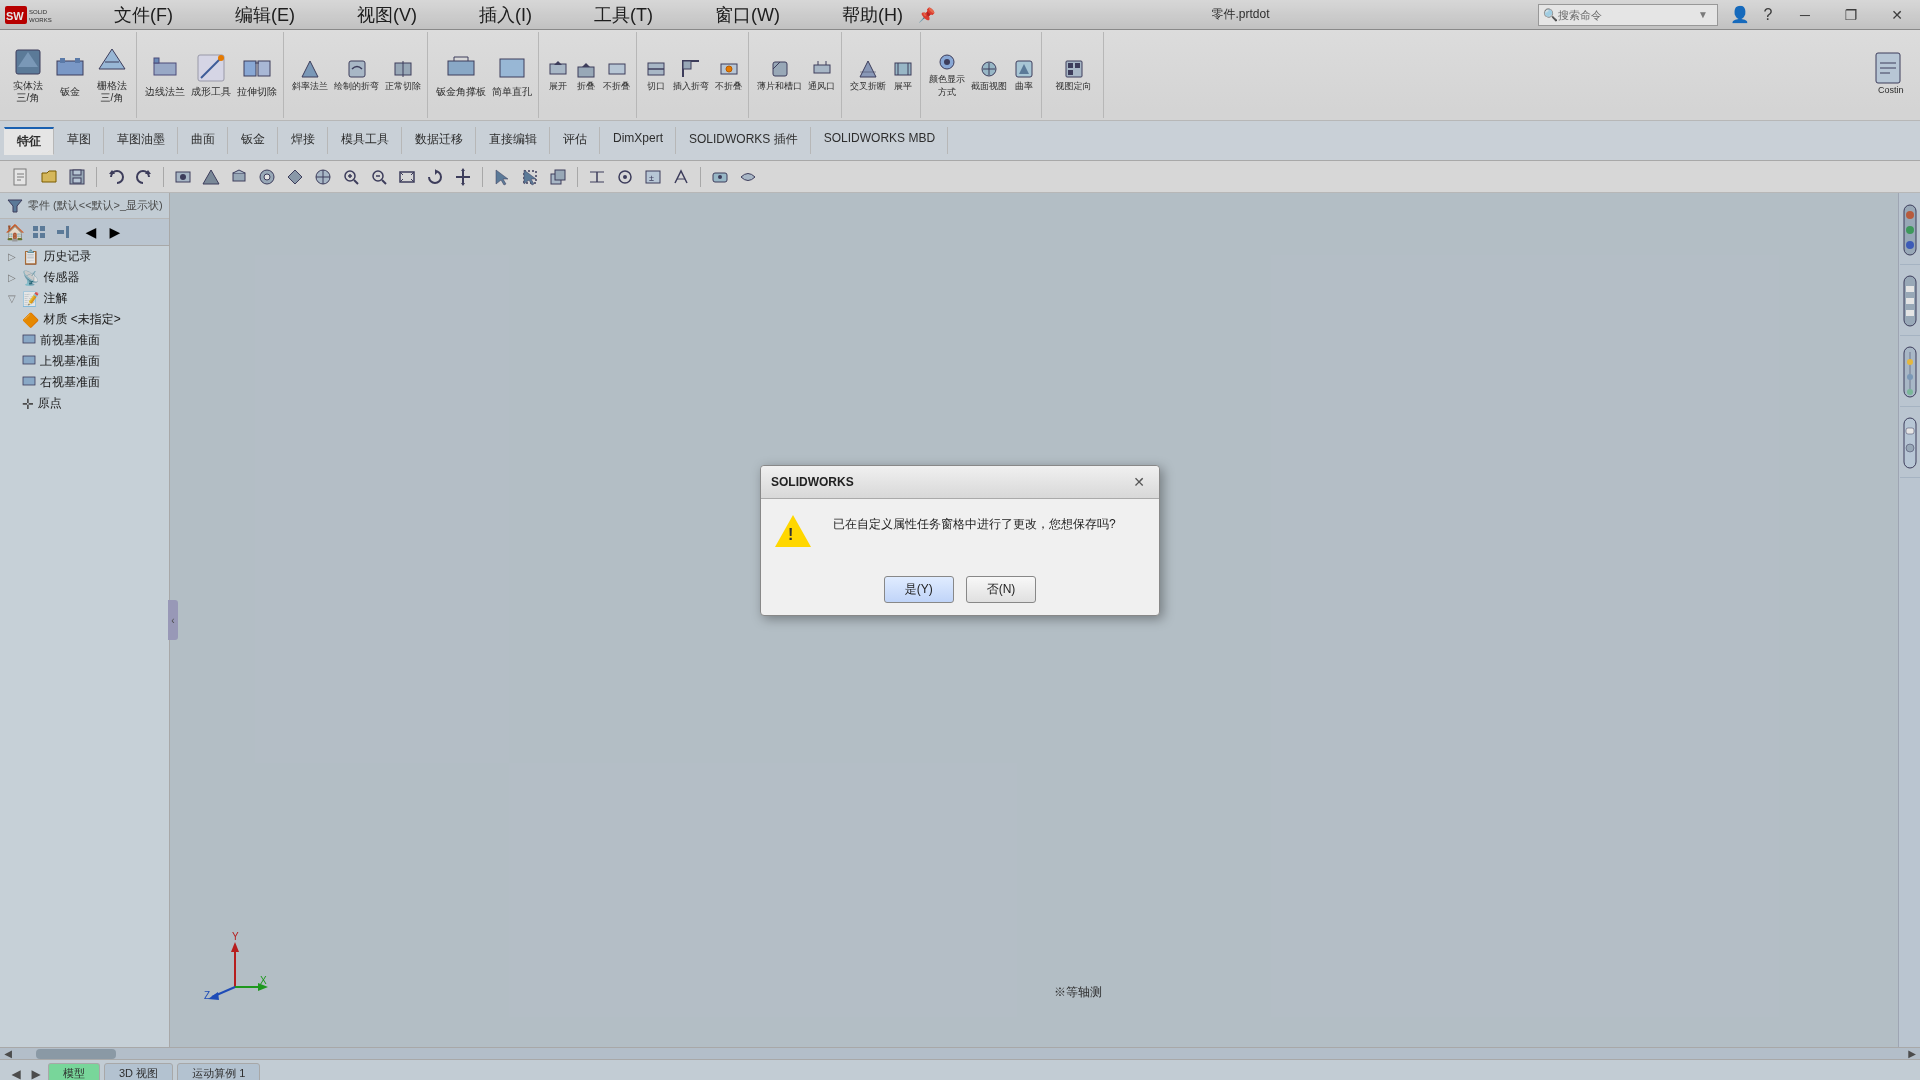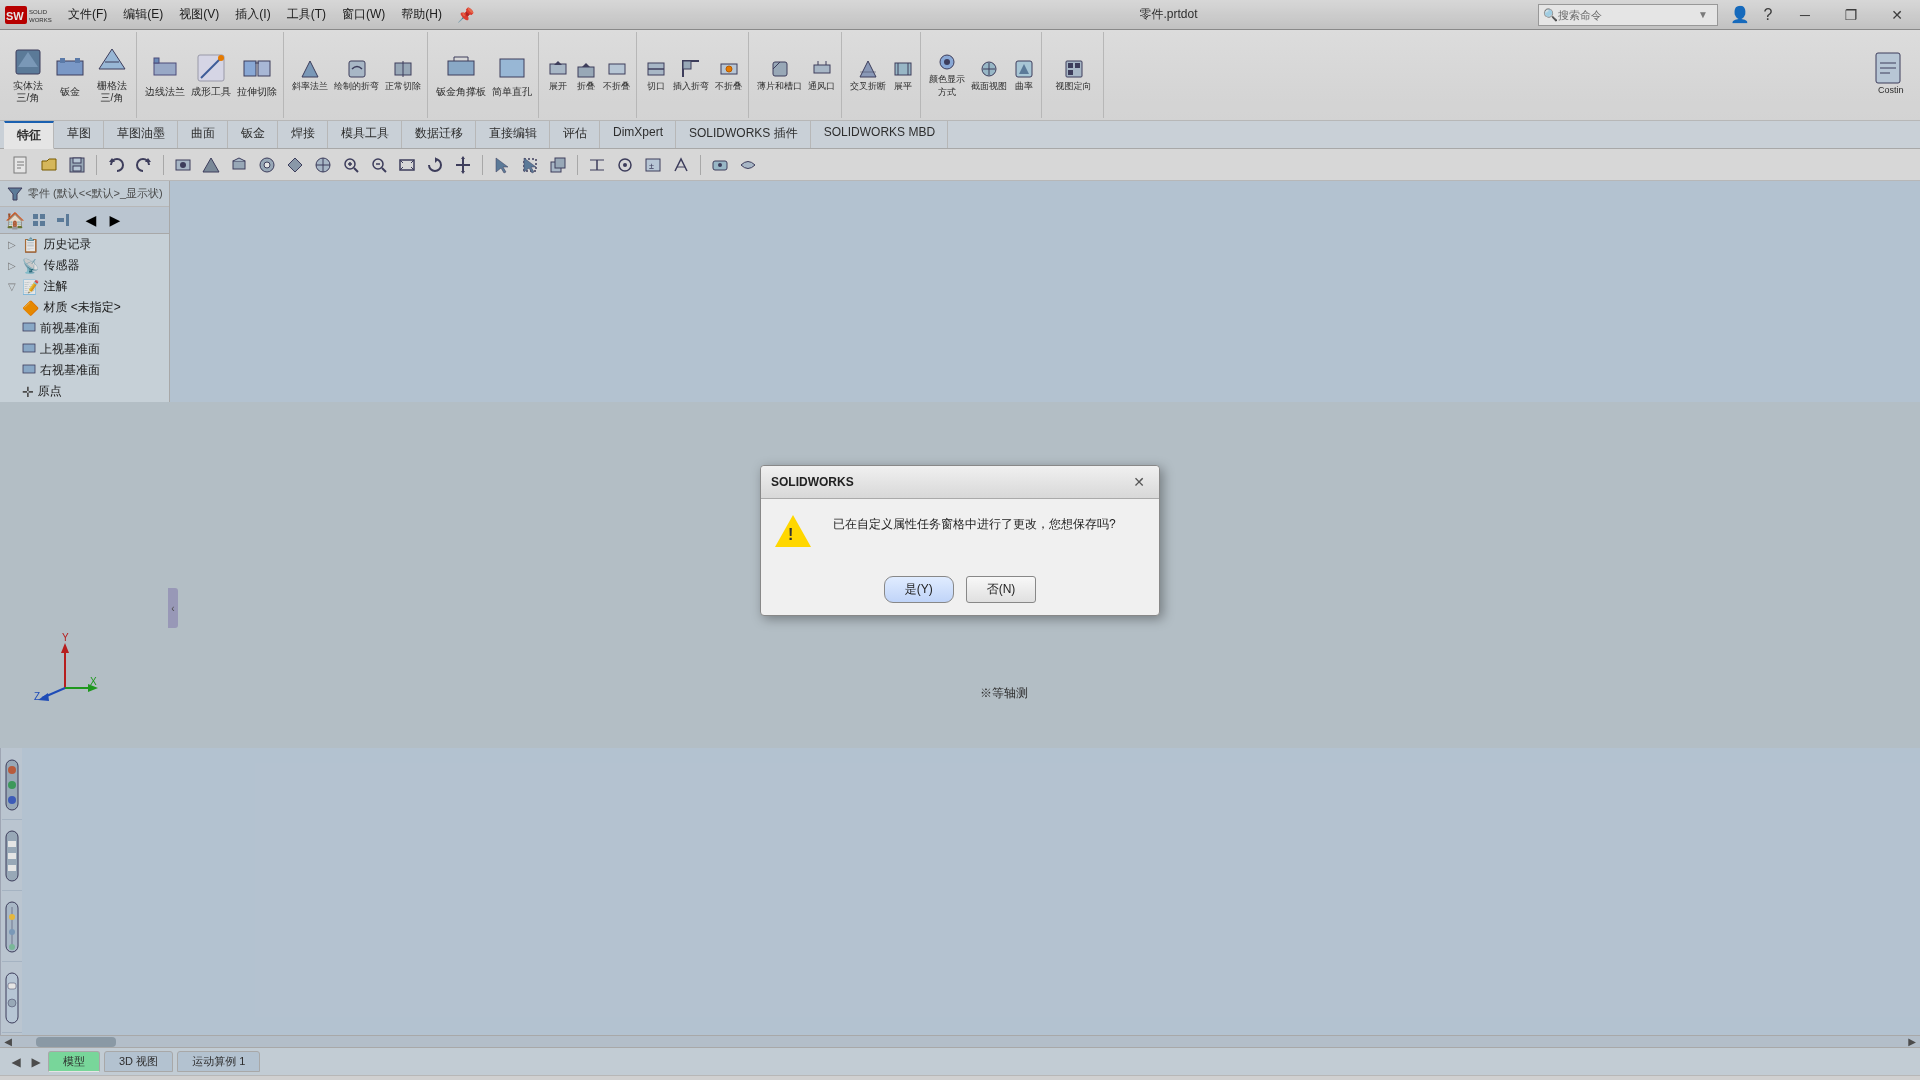--- a/index.html
+++ b/index.html
@@ -41,23 +41,24 @@
       align-items: center;
       flex: 1;
       height: 100%;
     }
     #title-bar .menu-item {
       padding: 0 8px;
       height: 100%;
       display: flex;
       align-items: center;
       cursor: pointer;
-      font-size: 12px;
+      font-size: 18px;
       color: #222;
       white-space: nowrap;
+      margin-left: 46px;
     }
     #title-bar .pin-btn {
       width: 22px;
       height: 22px;
       display: flex;
       align-items: center;
       justify-content: center;
       margin: 0 5px;
       cursor: pointer;
       font-size: 14px;
@@ -190,21 +191,21 @@
       font-size: 9px;
       color: #333;
       text-align: center;
     }
 
     
     #ribbon-tabs {
       display: flex;
       background: #e0e8f0;
       border-top: 1px solid #ccc;
-      padding: 0 4px;
+      padding: 6px 4px;
     }
     .ribbon-tab {
       padding: 4px 12px;
       font-size: 12px;
       cursor: pointer;
       color: #333;
       border-right: 1px solid #ccc;
       border-left: 1px solid transparent;
       white-space: nowrap;
     }
@@ -237,21 +238,20 @@
       font-size: 16px;
       color: #444;
     }
     .tb2-separator { width: 1px; height: 20px; background: #bbb; margin: 0 4px; }
 
     
     #main-layout {
       display: flex;
       height: calc(1080px - 30px - 90px - 28px - 32px - 28px - 28px);
       position: relative;
-      flex-direction: column;
     }
 
     
     #left-panel {
       width: 170px;
       min-width: 170px;
       background: #dde8f0;
       border-right: 1px solid #bbb;
       display: flex;
       flex-direction: column;
@@ -462,21 +462,20 @@
       padding: 4px 20px;
       font-size: 12px;
       border: 1px solid #888;
       border-radius: 3px;
       cursor: pointer;
       background: linear-gradient(to bottom, #f8f8f8, #e0e0e0);
       color: #222;
     }
     .dialog-btn.primary {
       background: linear-gradient(to bottom, #e0ecff, #c0d4f8);
-      border-radius: 9px;
     }
 
     
     .warn-triangle {
       width: 0;
       height: 0;
       border-left: 18px solid transparent;
       border-right: 18px solid transparent;
       border-bottom: 32px solid #FFD700;
       position: relative;

